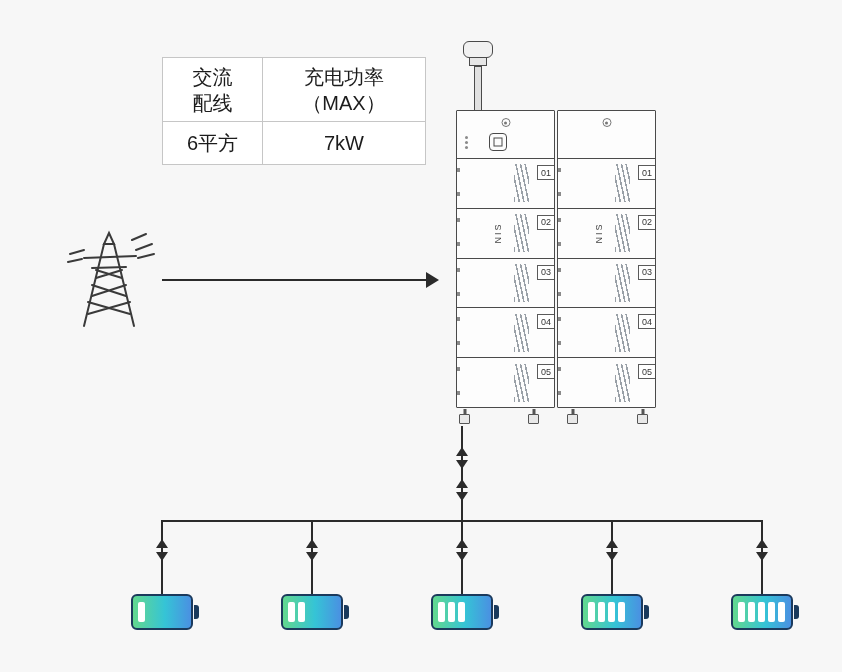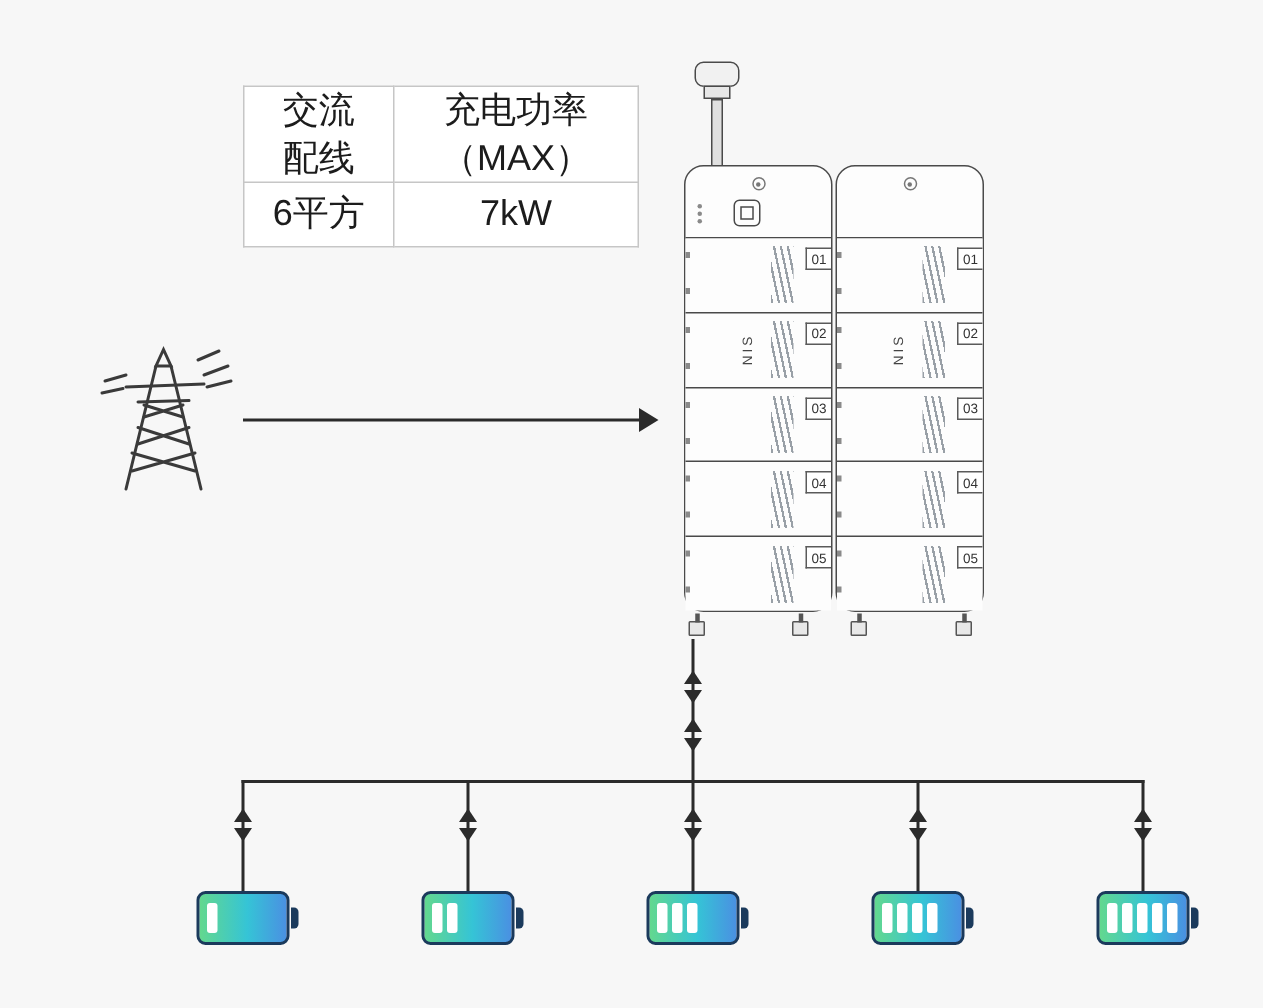--- a/index.html
+++ b/index.html
@@ -5,40 +5,40 @@
   * { margin:0; padding:0; box-sizing:border-box; }
   html,body { background:#fff; }
   body { font-family:"Liberation Sans","DejaVu Sans",sans-serif; }
 
   .stage { position:relative; width:842px; height:672px; background:var(--background,#f7f7f7); overflow:hidden; }
 
   
   .spec-table { position:absolute; left:162px; top:57px; border-collapse:collapse; background:#fff; }
   .spec-table th, .spec-table td {
     border:1px solid #c6c6c6; text-align:center; vertical-align:middle;
-    color:#1c1c1c; font-weight:400; font-size:24px; line-height:1.3;margin-left:48px;
+    color:#1c1c1c; font-weight:400; font-size:20px; line-height:1.3;margin-left:48px;
   }
   .spec-table th { height:64px; }
   .spec-table td { height:43px; }
   .col-wiring { width:100px; }
   .col-power  { width:163px; }
   .th-line { display:block; }
 
   
   .tower { position:absolute; left:60px; top:226px; }
 
   
   .line { position:absolute; background:var(--line,#2b2b2b); }
   .feed-line { left:162px; top:279px; width:264px; height:2px; }
   .feed-head { position:absolute; left:426px; top:272px; width:0; height:0;
     border-left:13px solid var(--line,#2b2b2b); border-top:8px solid transparent; border-bottom:8px solid transparent; }
 
   
   .cabinet { position:absolute; left:456px; top:110px; width:200px; height:298px; display:flex; gap:2px; }
-  .cab-col { width:99px; height:100%; border:1.5px solid #4a4a4a; border-radius:13px;
+  .cab-col { width:99px; height:100%; border:1.5px solid #4a4a4a; border-radius:1px;
     background:#fdfdfd; display:flex; flex-direction:column; position:relative; }
   .cab-head { height:48px; border-bottom:1.5px solid #4a4a4a; position:relative; flex:none; }
   .logo-circle { position:absolute; left:50%; top:7px; transform:translateX(-50%);
     width:9px; height:9px; border:1px solid #777; border-radius:50%; }
   .logo-circle::after { content:''; position:absolute; left:50%; top:50%; width:3px; height:3px;
     background:#777; border-radius:50%; transform:translate(-50%,-50%); }
   .side-dots { position:absolute; left:8px; top:25px; width:3px; height:3px; background:#8a8a8a;
     border-radius:50%; box-shadow:0 5px 0 #8a8a8a, 0 10px 0 #8a8a8a; }
   .sq-icon { position:absolute; left:32px; top:22px; width:18px; height:18px;
     border:1.5px solid #4a4a4a; border-radius:4px; }

